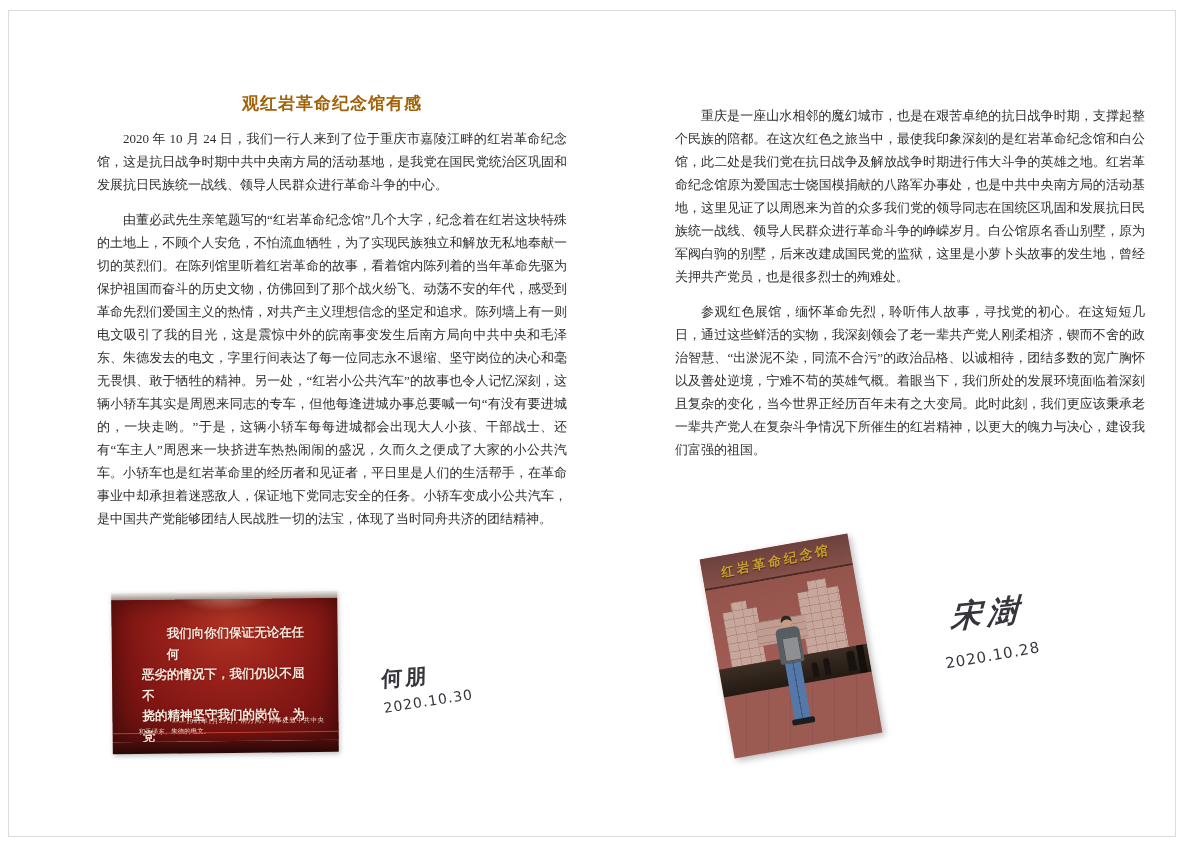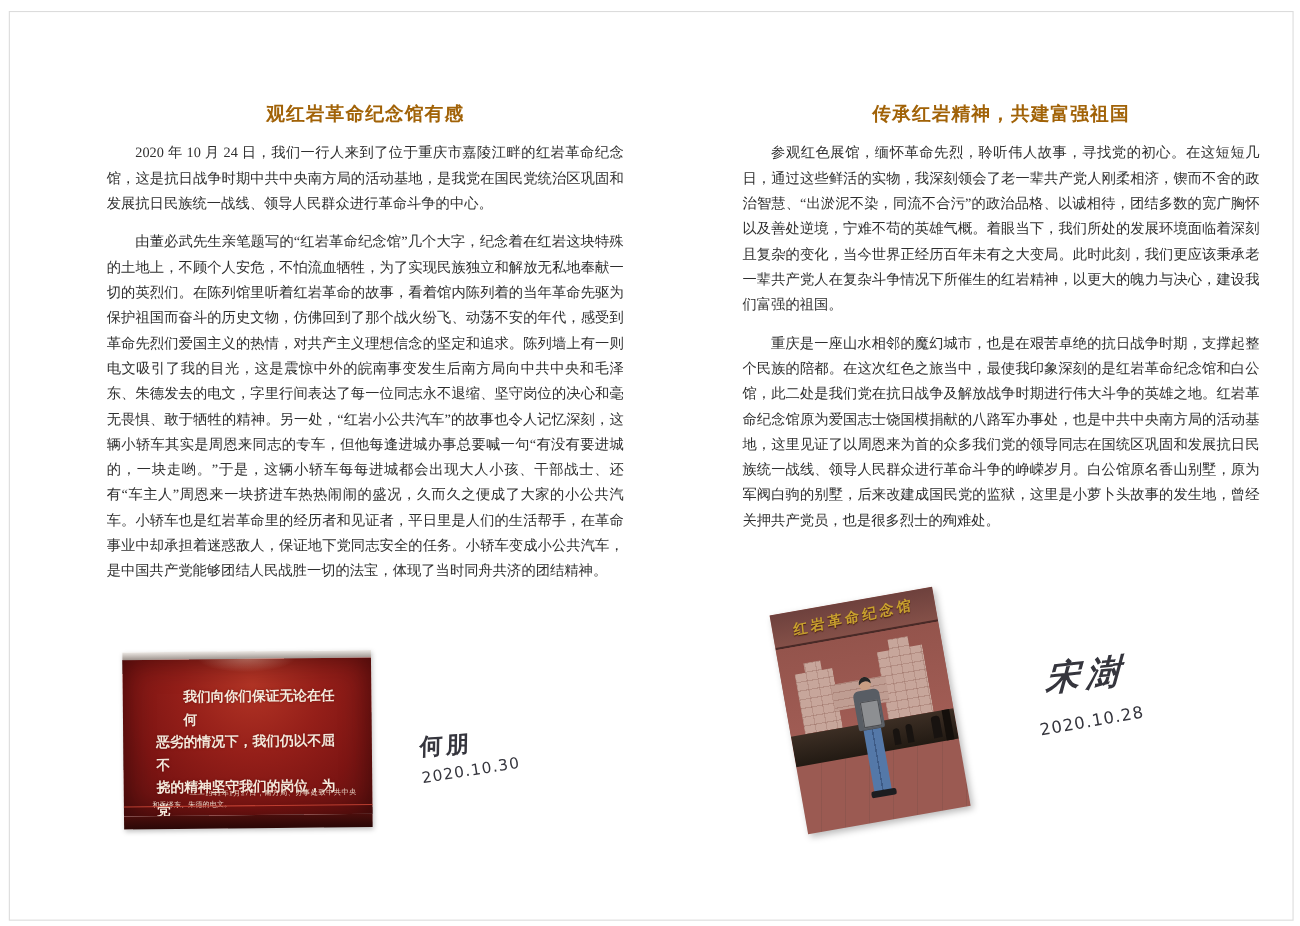--- a/index.html
+++ b/index.html
@@ -105,23 +105,22 @@
   </div>
   <div class="plaque-botstrip"></div>
 </figure>
 
 <div class="sig sig-left">
   <div class="sig-name">何朋</div>
   <div class="sig-date">2020.10.30</div>
 </div>
 
 <section class="col col-right">
-  <h1 class="essay-title">传承红岩精神，共建富强祖国</h1>
+  <p class="essay-p">重庆是一座山水相邻的魔幻城市，也是在艰苦卓绝的抗日战争时期，支撑起整个民族的陪都。在这次红色之旅当中，最使我印象深刻的是红岩革命纪念馆和白公馆，此二处是我们党在抗日战争及解放战争时期进行伟大斗争的英雄之地。红岩革命纪念馆原为爱国志士饶国模捐献的八路军办事处，也是中共中央南方局的活动基地，这里见证了以周恩来为首的众多我们党的领导同志在国统区巩固和发展抗日民族统一战线、领导人民群众进行革命斗争的峥嵘岁月。白公馆原名香山别墅，原为军阀白驹的别墅，后来改建成国民党的监狱，这里是小萝卜头故事的发生地，曾经关押共产党员，也是很多烈士的殉难处。</p>
   <p class="essay-p">参观红色展馆，缅怀革命先烈，聆听伟人故事，寻找党的初心。在这短短几日，通过这些鲜活的实物，我深刻领会了老一辈共产党人刚柔相济，锲而不舍的政治智慧、“出淤泥不染，同流不合污”的政治品格、以诚相待，团结多数的宽广胸怀以及善处逆境，宁难不苟的英雄气概。着眼当下，我们所处的发展环境面临着深刻且复杂的变化，当今世界正经历百年未有之大变局。此时此刻，我们更应该秉承老一辈共产党人在复杂斗争情况下所催生的红岩精神，以更大的魄力与决心，建设我们富强的祖国。</p>
-  <p class="essay-p">重庆是一座山水相邻的魔幻城市，也是在艰苦卓绝的抗日战争时期，支撑起整个民族的陪都。在这次红色之旅当中，最使我印象深刻的是红岩革命纪念馆和白公馆，此二处是我们党在抗日战争及解放战争时期进行伟大斗争的英雄之地。红岩革命纪念馆原为爱国志士饶国模捐献的八路军办事处，也是中共中央南方局的活动基地，这里见证了以周恩来为首的众多我们党的领导同志在国统区巩固和发展抗日民族统一战线、领导人民群众进行革命斗争的峥嵘岁月。白公馆原名香山别墅，原为军阀白驹的别墅，后来改建成国民党的监狱，这里是小萝卜头故事的发生地，曾经关押共产党员，也是很多烈士的殉难处。</p>
 </section>
 
 <figure class="photo">
   <div class="ph-sign">
     <span>红岩革命纪念馆</span>
   </div>
   <div class="ph-wall">
     <div class="tower t1"></div>
     <div class="tower t2"></div>
     <div class="wall-band"></div>

